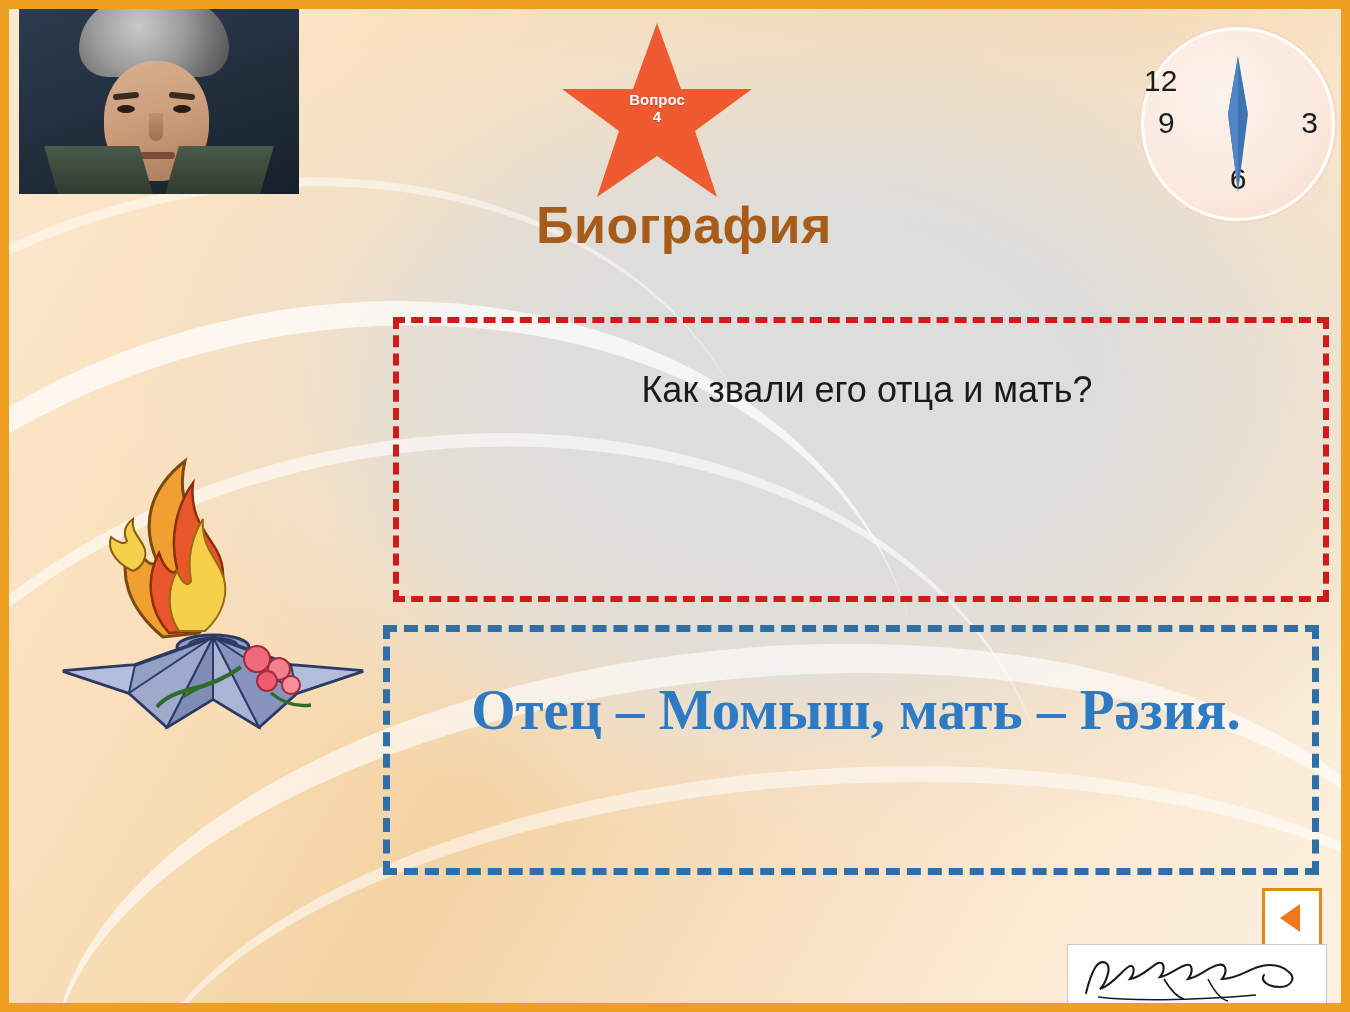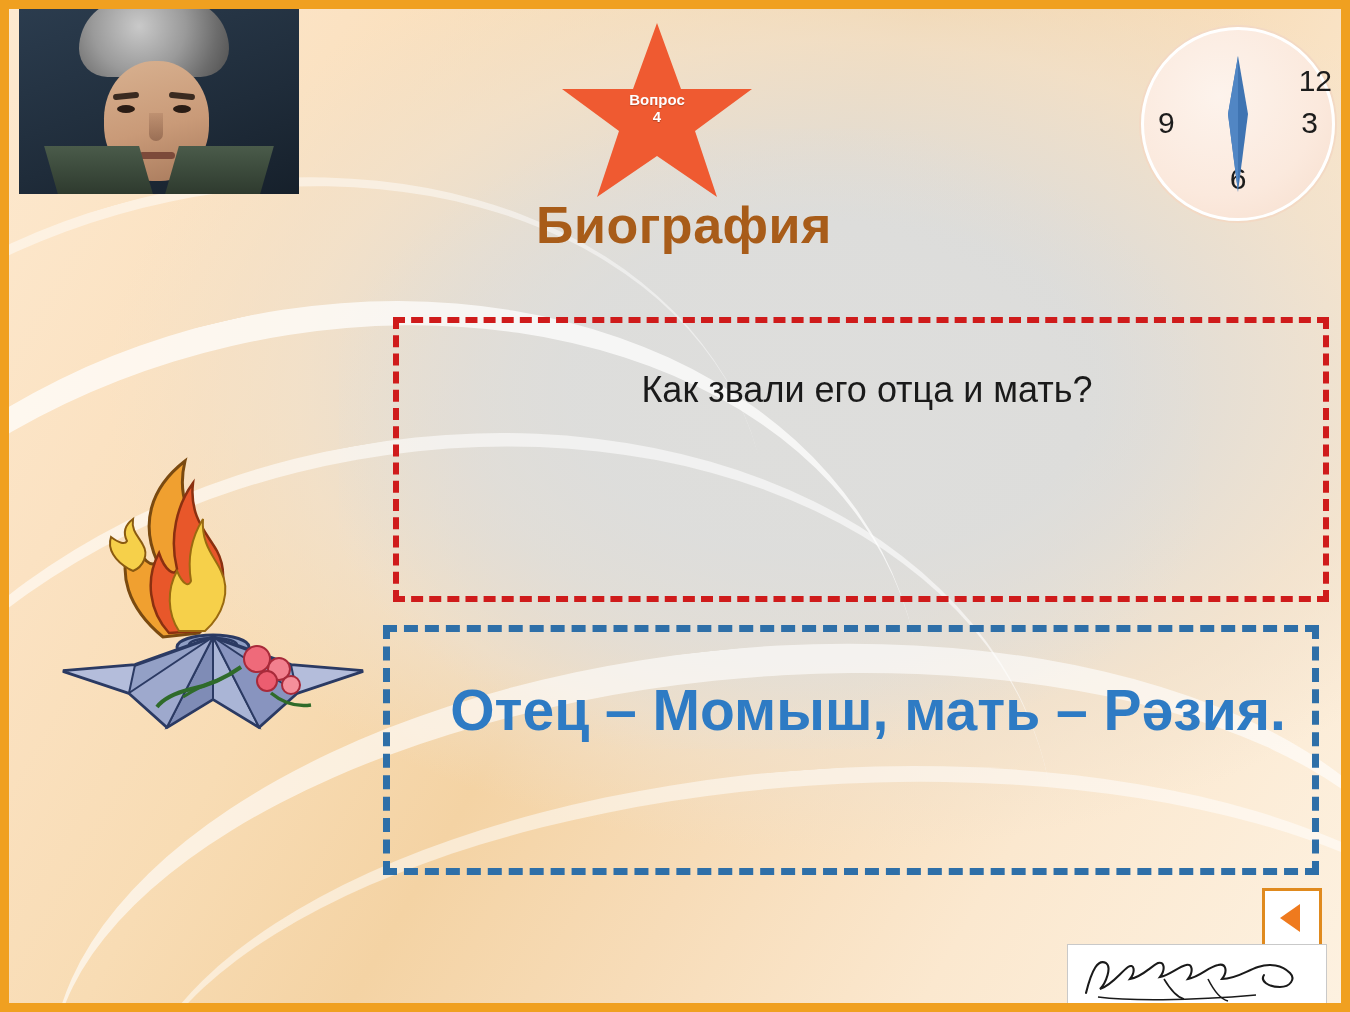--- a/index.html
+++ b/index.html
@@ -122,21 +122,21 @@
     background: radial-gradient(circle at 40% 35%, #fdf3ec 0%, #fbe9dd 60%, #f6ddcc 100%);
     border: 3px solid #ffffff;
     box-shadow: 0 0 0 2px #f3d9c4;
   }
   #clock .num {
     position: absolute;
     font-size: 30px;
     color: #1c1c1c;
     font-family: "Liberation Sans", sans-serif;
   }
-  #clock .n12 { left: 0; top: 34px; width: 188px; text-align: right; }
+  #clock .n12 { left: 0; top: 34px; width: 188px; text-align: left; }
   #clock .n6  { left: 0; bottom: 22px; width: 188px; text-align: center; }
   #clock .n3  { right: 14px; top: 76px; }
   #clock .n9  { left: 14px; top: 76px; }
   #clock .hand {
     position: absolute;
     left: 50%; top: 50%;
     transform: translate(-50%, -50%);
     width: 34px; height: 136px;
   }
 
@@ -176,28 +176,28 @@
   #answer-box {
     position: absolute;
     left: 374px; top: 616px;
     width: 936px; height: 250px;
     box-sizing: border-box;
     border: 7px dashed #2e6fa8;
     background: transparent;
   }
   #answer-text {
     position: absolute;
-    left: 28px; top: 42px;
+    left: 16px; top: 42px;
     width: 900px;
     text-align: center;
     font-size: 57px;
     font-weight: bold;
     color: #2e7bc4;
     line-height: 1.28;
-    font-family: Liberation Sans, sans-serif;
+    font-family: Liberation Serif, serif;
   }
 
   
   #flame-graphic {
     position: absolute;
     left: 36px; top: 432px;
     width: 330px; height: 290px;
   }
 
   

